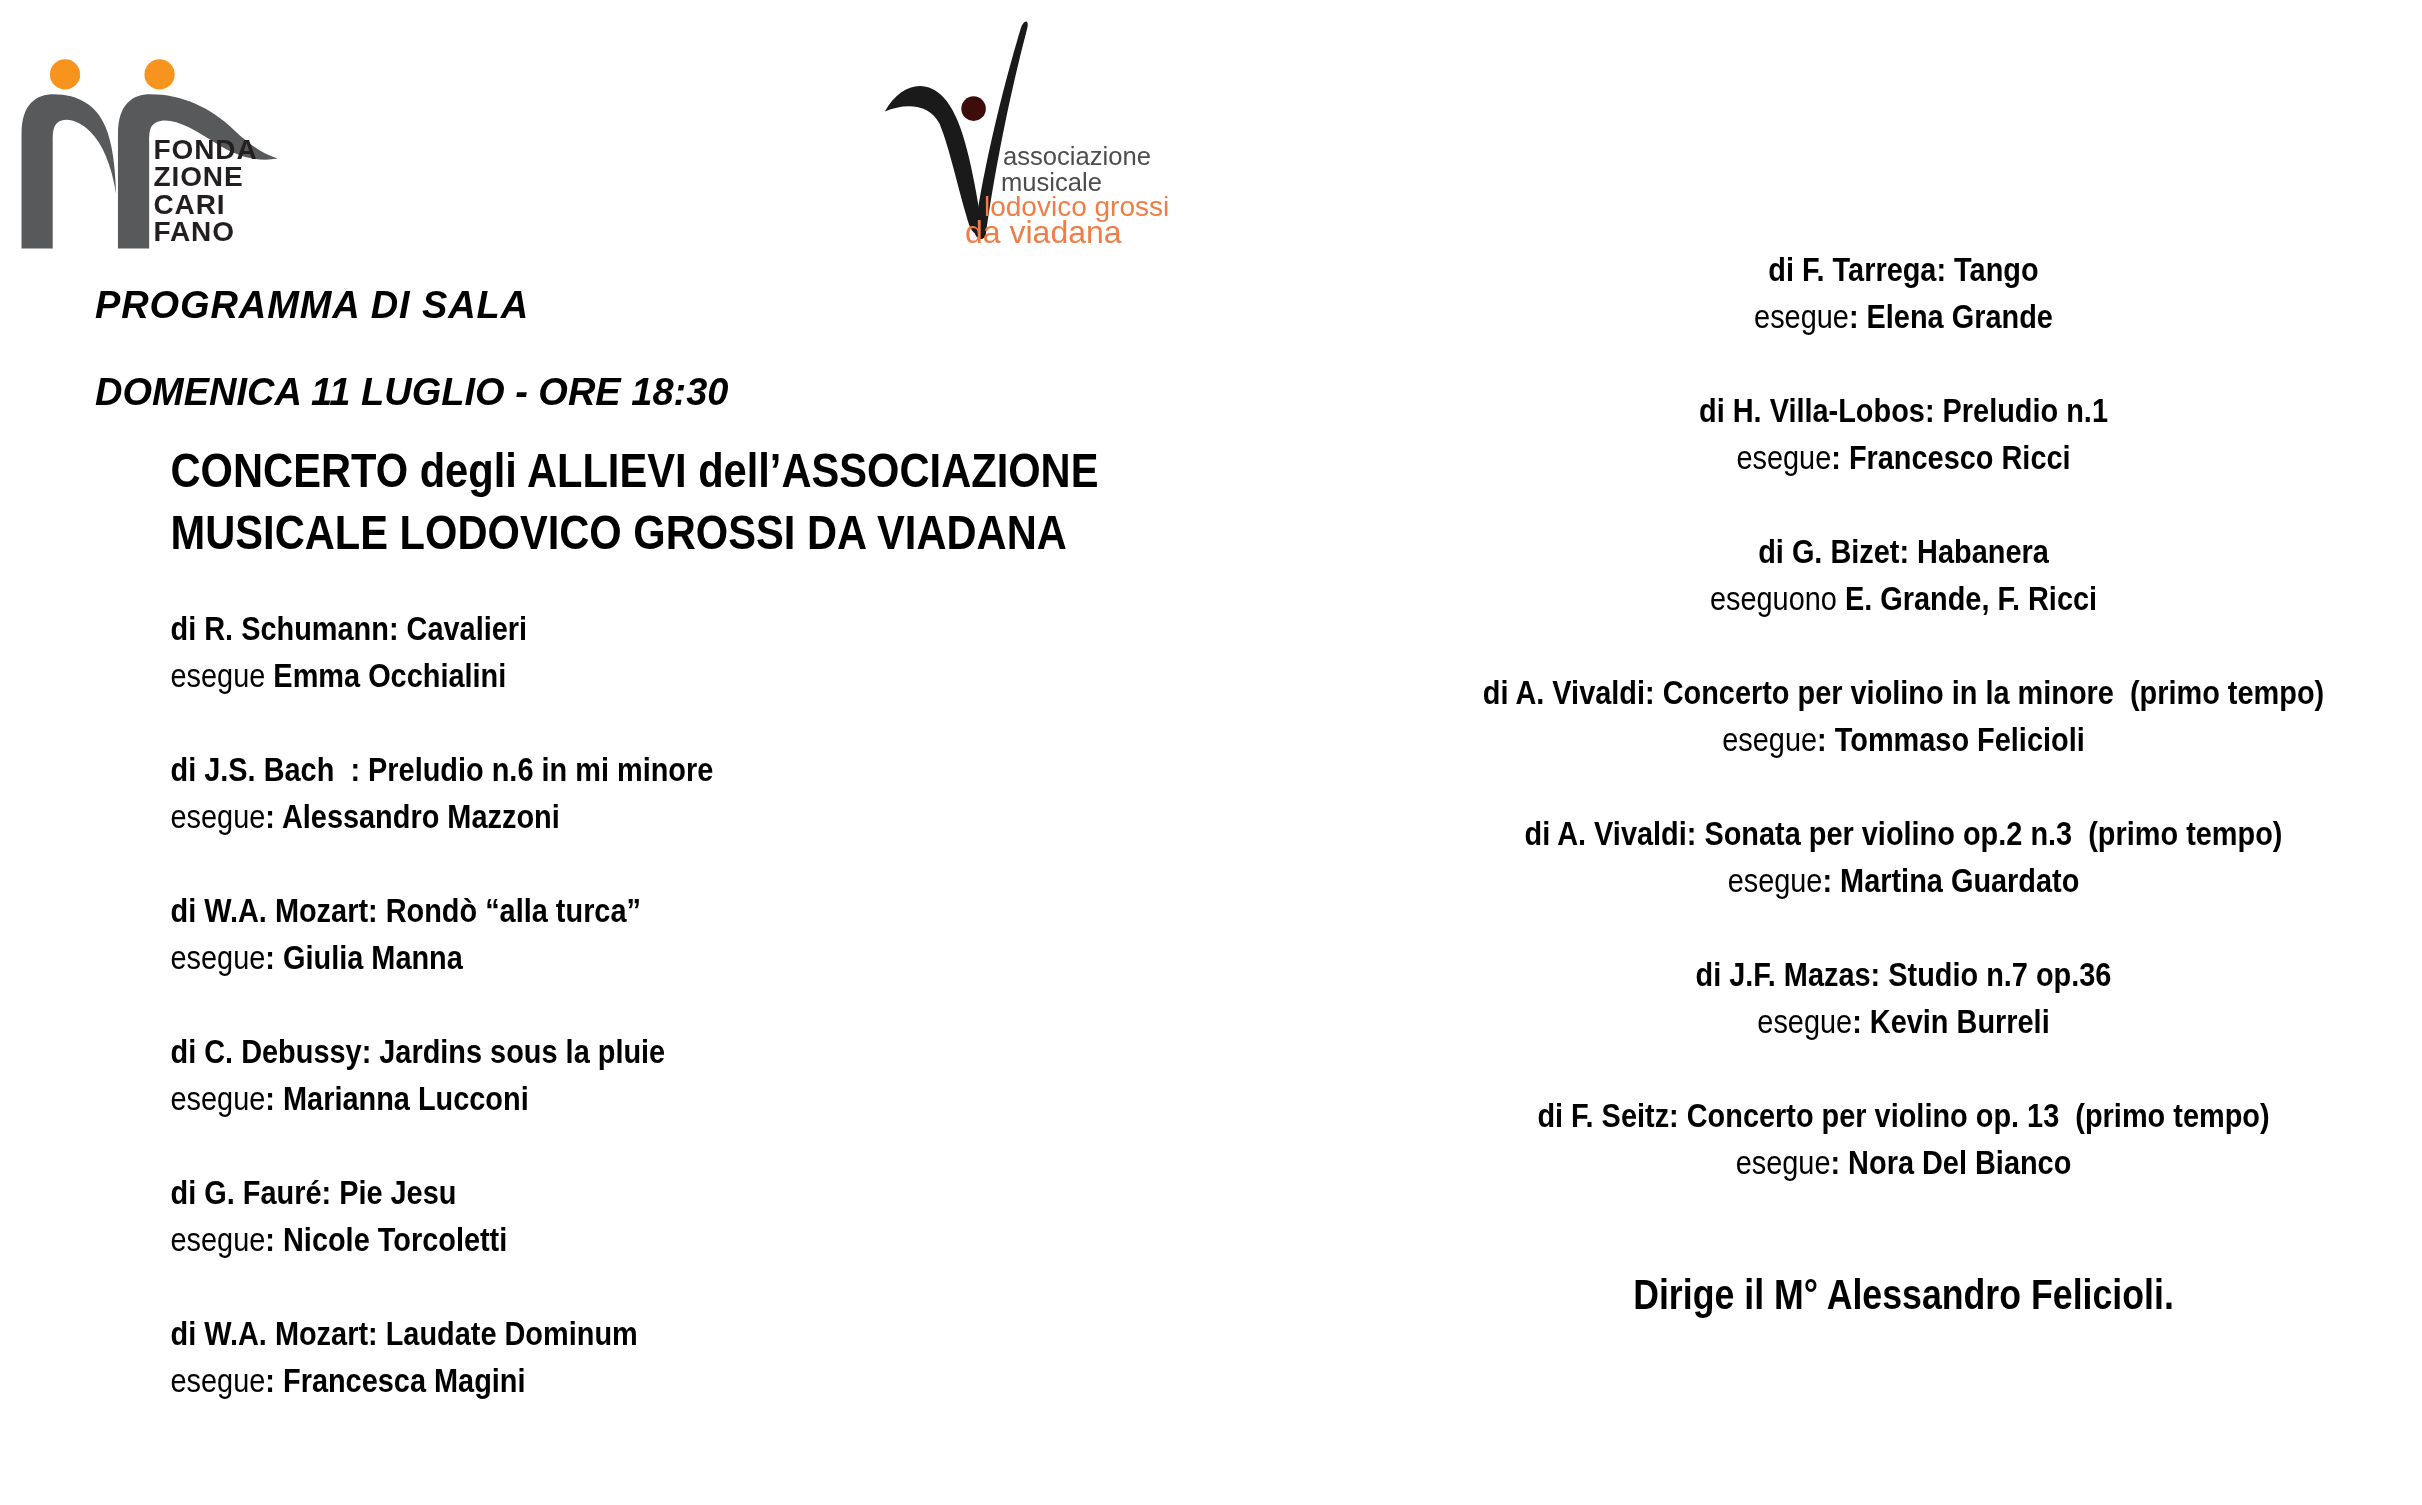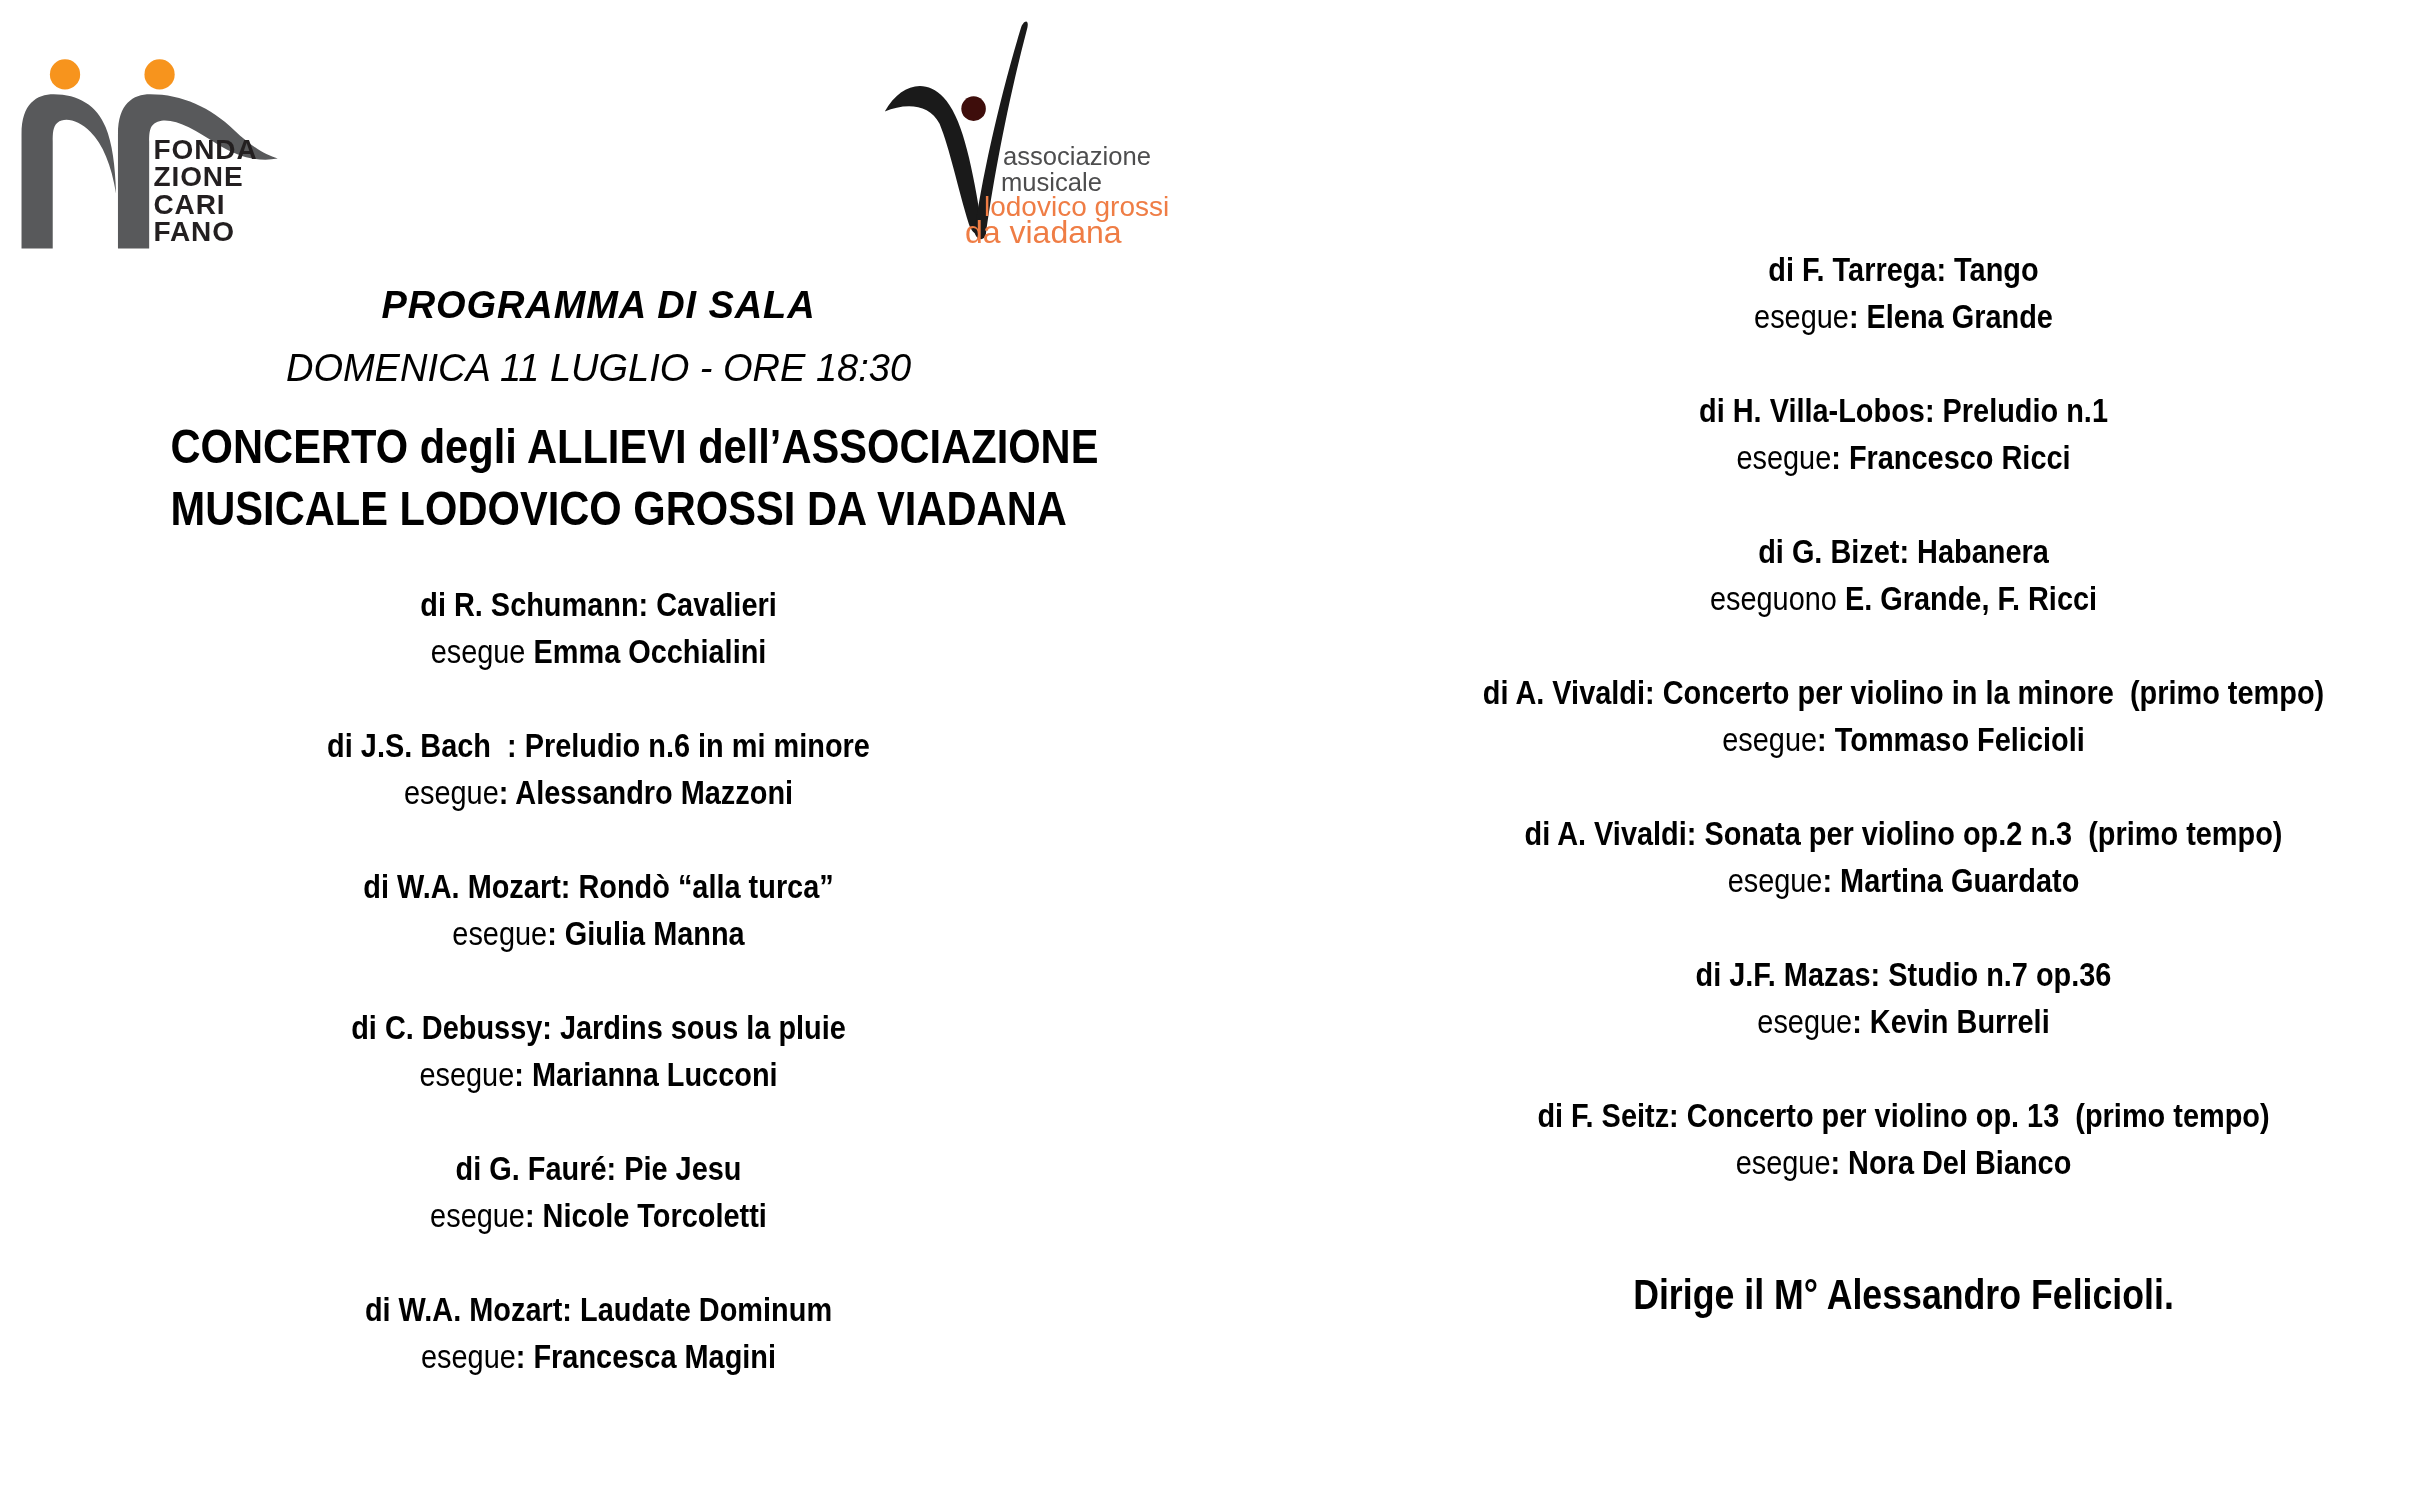--- a/index.html
+++ b/index.html
@@ -22,28 +22,28 @@
   .logo-assoc { position:absolute; left:873px; top:0; width:341px; height:274px; }
   .logo-assoc svg { position:absolute; left:0; top:0; }
   .assoc-text { position:absolute; left:92px; top:144px; white-space:nowrap; }
   .assoc-line { display:block; color:#4D4D4E; font-size:25.6px; line-height:25.6px; }
   .assoc-line.l1 { margin-left:38px; }
   .assoc-line.l2 { margin-left:36px; }
   .assoc-line.l3 { margin-left:19px; color:#EF7D45; font-size:28px; line-height:24.6px; }
   .assoc-line.l4 { margin-left:0;  color:#EF7D45; font-size:32px; line-height:25.6px; }
 
   
-  .col-left  { position:absolute; left:95px;  top:284px; width:1007px; text-align:center; }
+  .col-left  { position:absolute; left:95px;  top:284px; width:1007px; }
   .col-right { position:absolute; left:1370px; top:246px; width:1067px; text-align:center; }
 
   .kicker {
     font-size:38px; line-height:42px; font-weight:bold; font-style:italic; letter-spacing:0.9px;
   }
   .date-line {
-    margin-top:21px; font-size:38px; line-height:42px; font-weight:normal; font-style:italic;
+    margin-top:45px; font-size:38px; line-height:42px; font-weight:bold; font-style:italic;
   }
   .main-title { margin-top:26px; font-size:49px; line-height:62px; font-weight:bold; }
   .t-line { display:block; transform:scaleX(0.85); transform-origin:50% 50%; white-space:pre; }
 
   .items { margin-top:42px; }
   .col-right .items { margin-top:0; }
   .item { height:95px; margin-bottom:46px; }
   .work {
     font-size:34px; line-height:47px; font-weight:bold; white-space:pre-wrap;
     transform:scaleX(0.85); transform-origin:50% 50%;

